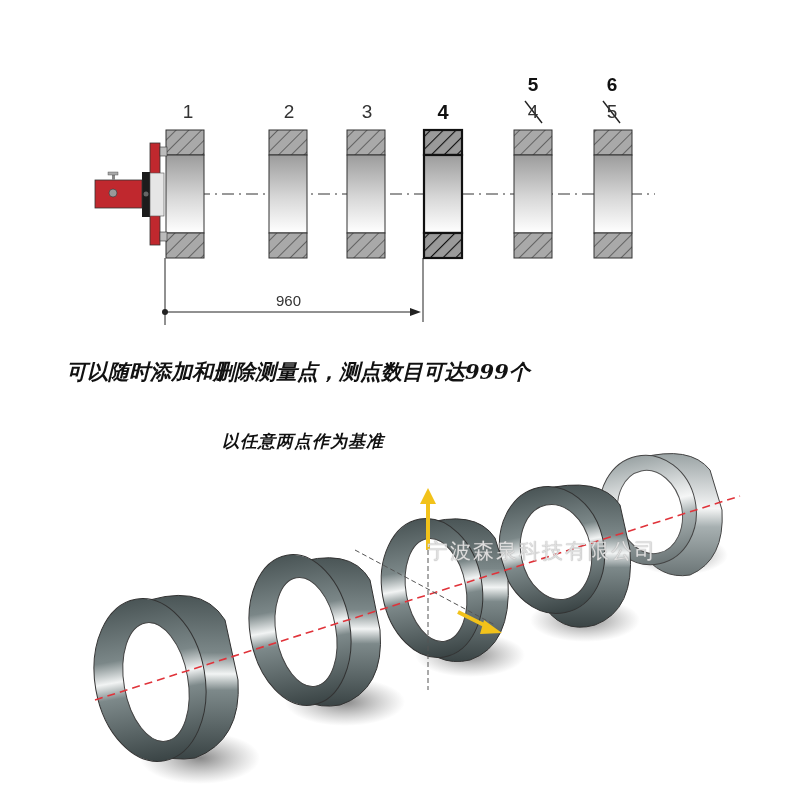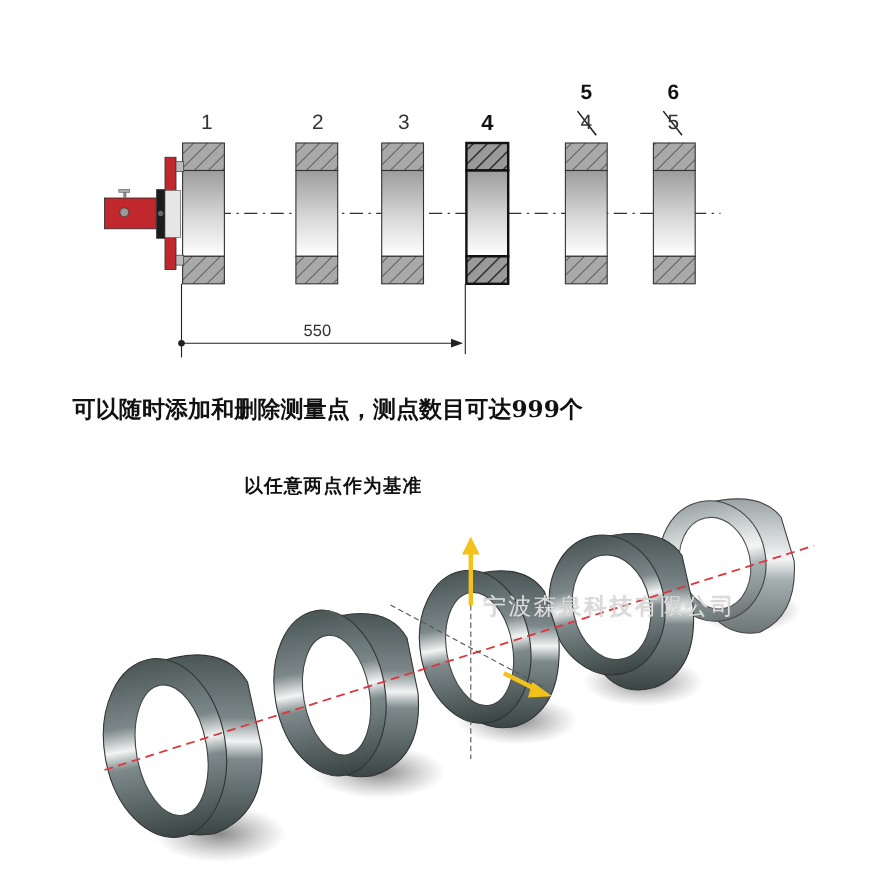--- a/index.html
+++ b/index.html
@@ -1,22 +1,22 @@
 <!DOCTYPE html>
 <html><head>
   <meta charset="utf-8">
   <style>
     html, body { margin:0; padding:0; background:#ffffff; }
     body { width:800px; height:800px; position:relative; overflow:hidden; font-family:"DejaVu Sans", sans-serif; }
     .abs { position:absolute; }
     .lbl { position:absolute; font-family:"Liberation Sans", sans-serif; font-size:19px; color:#333; transform:translateX(-50%); }
     .lbl.bold { font-weight:bold; color:#111; }
-    .caption { position:absolute; font-family:"DejaVu Serif", serif; font-weight:bold; color:#111; white-space:nowrap; }
+    .caption { position:absolute; font-family:"DejaVu Serif", serif; font-weight:bold; color:#111; white-space:nowrap;font-style:italic; }
     .dim-text { position:absolute; font-family:"Liberation Sans", sans-serif; font-size:15px; color:#333; }
-    .watermark { position:absolute; font-family:"DejaVu Sans", sans-serif; font-size:21px; color:rgba(235,235,235,0.85); letter-spacing:2px; text-shadow:0 0 1px #888; white-space:nowrap;margin-left:12px; }
+    .watermark { position:absolute; font-family:"DejaVu Sans", sans-serif; font-size:21px; color:rgba(235,235,235,0.85); letter-spacing:2px; text-shadow:0 0 1px #888; white-space:nowrap; }
   </style>
 </head>
 <body>
 
 <svg class="abs" style="left:0;top:0" width="800" height="340">
   <defs>
     <pattern id="hatch" width="9" height="9" patternUnits="userSpaceOnUse" patternTransform="rotate(45)">
       <rect width="9" height="9" fill="#a9a9a9"></rect>
       <line x1="0" y1="0" x2="0" y2="9" stroke="#333" stroke-width="1.2"></line>
     </pattern>
@@ -95,21 +95,21 @@
 
 <div class="lbl" style="left:188px;top:101px;">1</div>
 <div class="lbl" style="left:289px;top:101px;">2</div>
 <div class="lbl" style="left:367px;top:101px;">3</div>
 <div class="lbl bold" style="left:443px;top:101px;font-size:20px;">4</div>
 <div class="lbl bold" style="left:533px;top:74px;">5</div>
 <div class="lbl" style="left:533px;top:101px;">4</div>
 <div class="lbl bold" style="left:612px;top:74px;">6</div>
 <div class="lbl" style="left:612px;top:101px;">5</div>
 
-<div class="dim-text" style="left:276px;top:292px;">550</div>
+<div class="dim-text" style="left:276px;top:292px;">960</div>
 
 <div class="caption" style="left:66px;top:358px;font-size:21px;">可以随时添加和删除测量点，测点数目可达999个</div>
 <div class="caption" style="left:222px;top:430px;font-size:17px;letter-spacing:1px;">以任意两点作为基准</div>
 
 <svg class="abs" style="left:0;top:440px" width="800" height="360">
   <defs>
     <linearGradient id="metal" x1="0" y1="0" x2="0" y2="1">
       <stop offset="0" stop-color="#4a5556"></stop>
       <stop offset="0.35" stop-color="#7b8788"></stop>
       <stop offset="0.48" stop-color="#f2f4f4"></stop>

